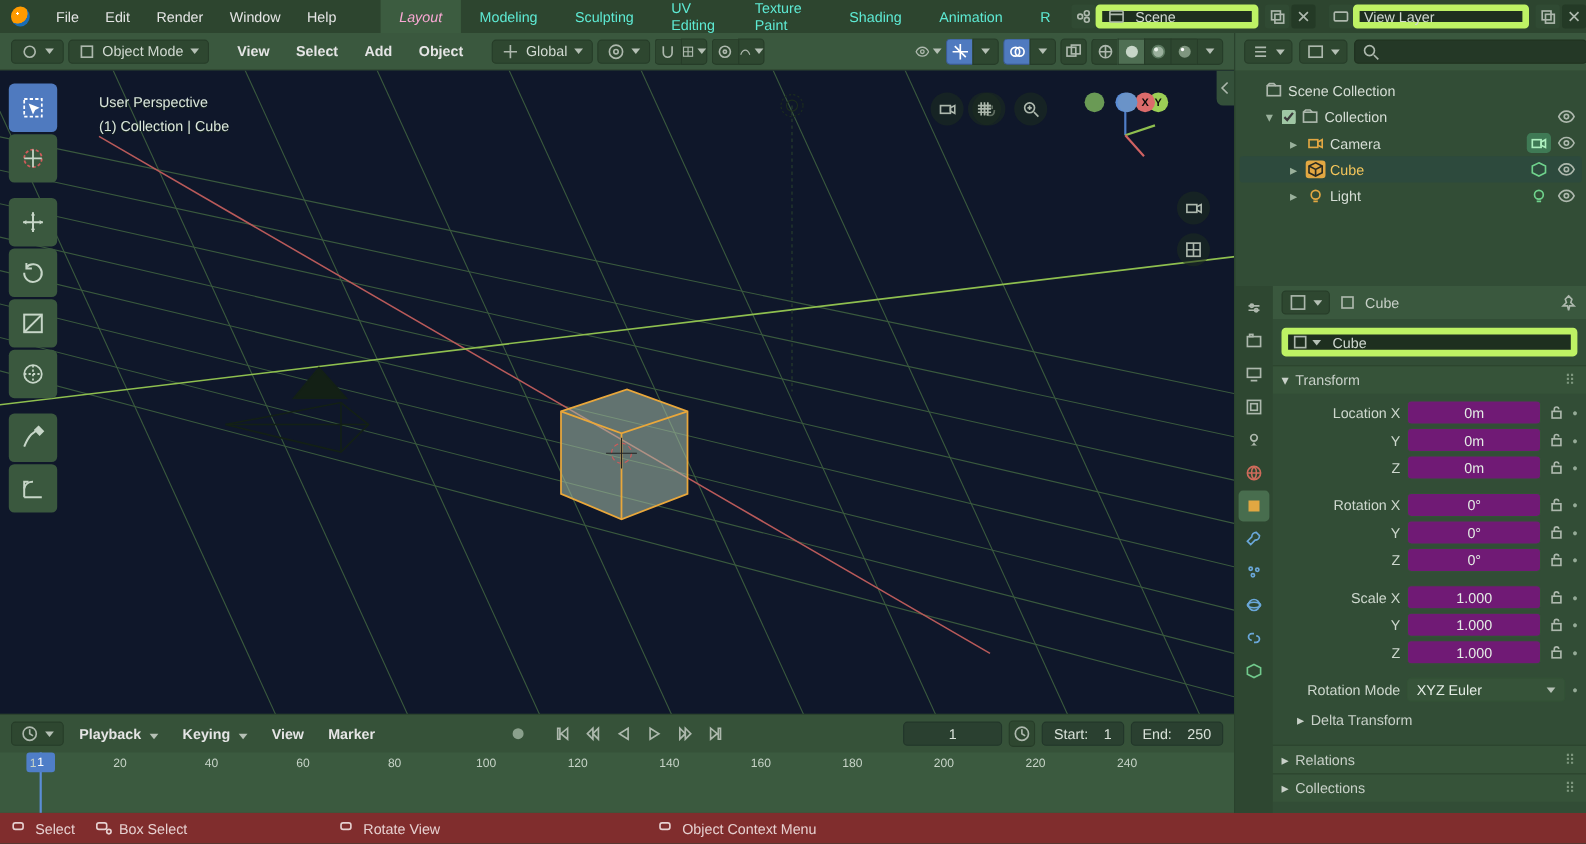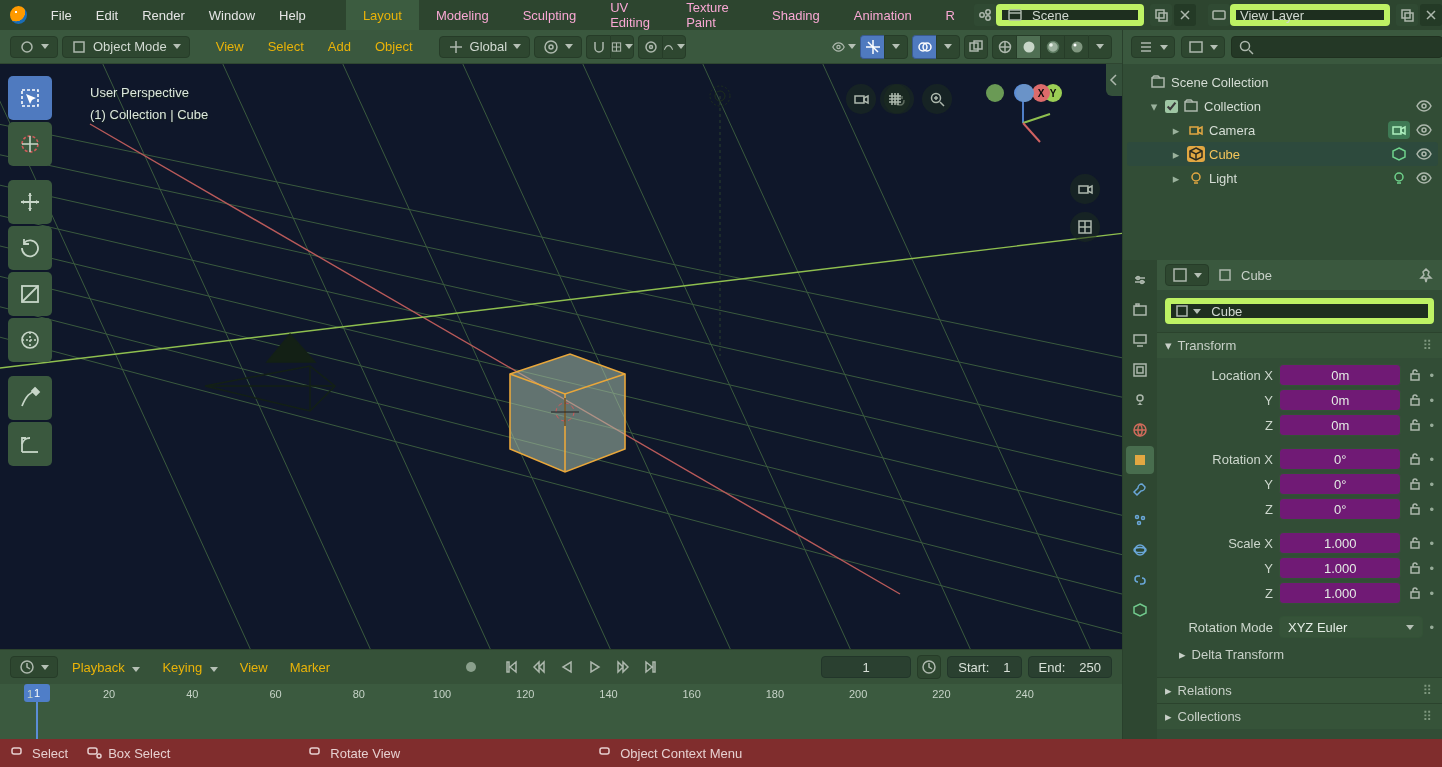--- a/index.html
+++ b/index.html
@@ -5,33 +5,33 @@
 * { margin:0; padding:0; box-sizing:border-box; font-family:"Segoe UI",Arial,sans-serif; font-size:13px; user-select:none; }
 body { width:1442px; height:767px; background:#3b5a3e; color:#c8d0c8; overflow:hidden; position:relative; }
 .svgicon { width:16px; height:16px; fill:none; stroke:#adb8ad; stroke-width:1.5; display:block; }
 
 
 #topbar { height:30px; background:#2d452f; display:flex; align-items:center; padding-left:10px; }
 #topbar .logo { width:18px; height:18px; border-radius:50%; background:radial-gradient(circle at 35% 35%, #fff 0 6%, #ff9a00 8% 55%, #1a6db5 58% 100%); margin-right:12px; }
 #topbar .menu { color:#e5e5e5; padding:0 12px; height:100%; display:flex; align-items:center; cursor:pointer; }
 #topbar .spacer { width:30px; }
 #workspaces { display:flex; height:100%; }
-.ws { padding:0 17px; height:100%; display:flex; align-items:center; color:#f9a8d4; cursor:pointer; }
-.ws.active { background:#3c5c40; color:#eab308; }
+.ws { padding:0 17px; height:100%; display:flex; align-items:center; color:#5eead4; cursor:pointer; }
+.ws.active { background:#3c5c40; color:#f9a8d4;font-style:italic; }
 #topbar .right { margin-left:auto; display:flex; height:100%; align-items:center; }
 .scenebox { display:flex; align-items:center; height:22px; background:#1e2f1f; border:6px solid #bef264; border-radius:4px; margin-right:4px; }
 .scenebox .ic { width:26px; display:flex; justify-content:center; }
 .scenebox input { background:none; border:none; color:#d0d8d0; width:110px; padding-left:4px; outline:none; }
 .sqbtn { width:22px; height:22px; display:flex; align-items:center; justify-content:center; background:#304a33; margin-left:2px; border-radius:3px; cursor:pointer; }
 
 
 #hdr { position:absolute; top:30px; left:0; right:320px; height:34px; background:#3a583e; border-bottom:1px solid #2f4631; display:flex; align-items:center; padding:0 10px; gap:4px; }
 .pill { height:22px; display:flex; align-items:center; background:#2e4730; border:1px solid #263c28; border-radius:4px; padding:0 8px; gap:6px; cursor:pointer; color:#d2dad2; }
 .hsep { width:8px; }
-.plain { color:#eab308; padding:0 10px; cursor:pointer; }
+.plain { color:#e5e5e5; padding:0 10px; cursor:pointer;font-weight:bold; }
 .rgroup { margin-left:auto; display:flex; gap:4px; align-items:center; }
 .iconbtn { width:24px; height:24px; display:flex; align-items:center; justify-content:center; background:#2e4730; border:1px solid #263c28; border-radius:4px; cursor:pointer; }
 .iconbtn.flat { background:none; border:none; }
 .iseg { display:flex; }
 .iseg .iconbtn { border-radius:0; border-right:none; }
 .iseg .iconbtn:first-child { border-radius:4px 0 0 4px; }
 .iseg .iconbtn:last-child { border-radius:0 4px 4px 0; border-right:1px solid #263c28; }
 .chev { width:0; height:0; border-left:4px solid transparent; border-right:4px solid transparent; border-top:5px solid #b5c0b5; }
 
 

